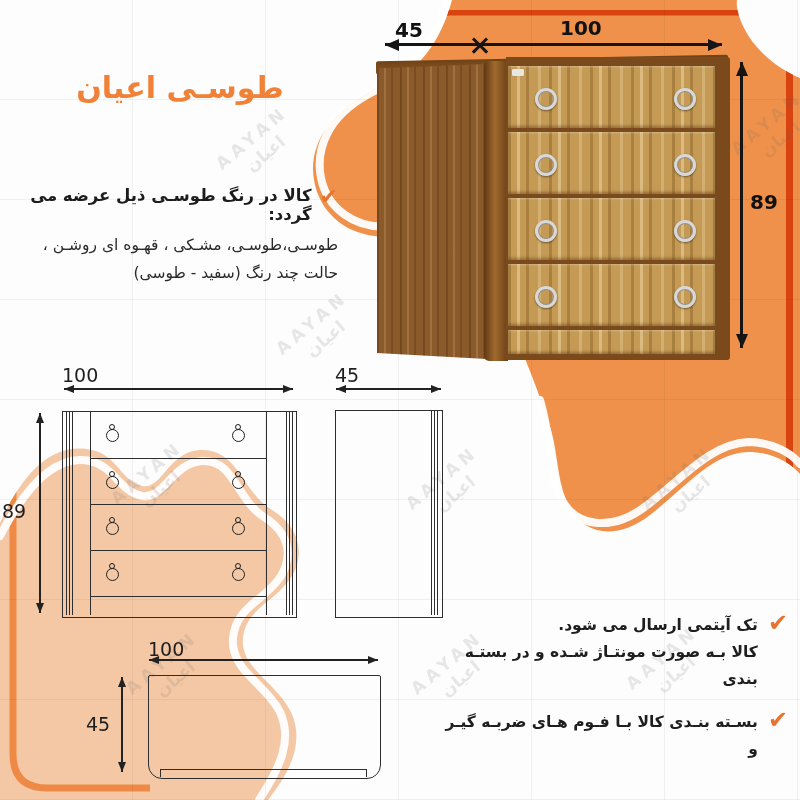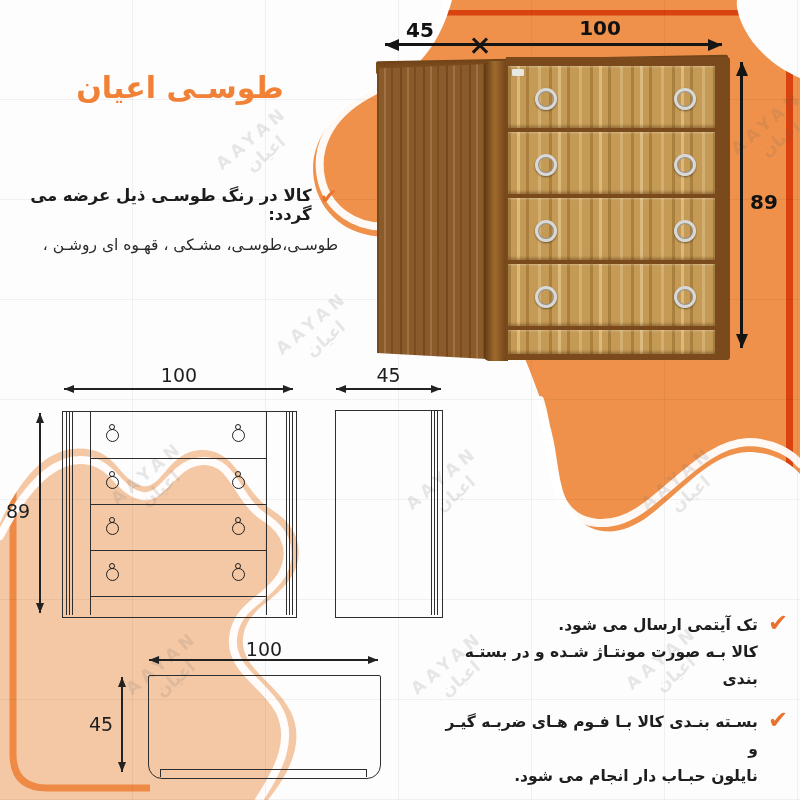--- a/index.html
+++ b/index.html
@@ -42,21 +42,21 @@
   .dimv::before{content:"";position:absolute;top:0;left:50%;transform:translateX(-50%);
       border-bottom:10px solid #222;border-left:4.5px solid transparent;border-right:4.5px solid transparent;}
   .dimv::after{content:"";position:absolute;bottom:0;left:50%;transform:translateX(-50%);
       border-top:10px solid #222;border-left:4.5px solid transparent;border-right:4.5px solid transparent;}
   .dimh.bold{height:3.4px;background:#151515;}
   .dimh.bold::before{border-right:14px solid #151515;border-top-width:6.5px;border-bottom-width:6.5px;}
   .dimh.bold::after{border-left:14px solid #151515;border-top-width:6.5px;border-bottom-width:6.5px;}
   .dimv.bold{width:3.4px;background:#151515;}
   .dimv.bold::before{border-bottom:14px solid #151515;border-left-width:6.5px;border-right-width:6.5px;}
   .dimv.bold::after{border-top:14px solid #151515;border-left-width:6.5px;border-right-width:6.5px;}
-  .dimlabel{position:absolute;z-index:3;font-size:19px;color:#1e1e1e;text-align:center;}
+  .dimlabel{position:absolute;z-index:3;font-size:19px;color:#1e1e1e;text-align:left;}
   .dimlabel.bold{font-weight:bold;font-size:20px;color:#111;}
   .xmark{position:absolute;width:20px;height:20px;z-index:3;}
   .xmark::before,.xmark::after{content:"";position:absolute;left:0;top:8.5px;width:20px;height:3.2px;background:#151515;}
   .xmark::before{transform:rotate(45deg);}
   .xmark::after{transform:rotate(-45deg);}
 
   
   .draw-rect{position:absolute;z-index:3;border:1.6px solid #2e2e2e;background:transparent;}
   .vline{position:absolute;z-index:3;width:1.3px;background:#2e2e2e;}
   .hline{position:absolute;z-index:3;height:1.3px;background:#2e2e2e;}
@@ -175,20 +175,21 @@
   <div class="t1">طوسـی اعیان</div>
 </div>
 
 <div id="color-note" dir="rtl" lang="fa">
   <div class="head">
     <span class="check">✔</span>
     <span>کالا در رنگ طوسـی ذیل عرضه می گردد:</span>
   </div>
   <div class="lines">
     <div>طوسـی،طوسـی، مشـکی ، قهـوه ای روشـن ،</div>
+    <div>حالت چند رنگ (سفید - طوسی)</div>
   </div>
 </div>
 
 <div id="dresser">
   <div class="d-top"></div>
   <div class="d-side"></div>
   <div class="d-corner"></div>
   <div class="d-front">
     <div class="d-drawers">
       <div class="drawer">
@@ -267,16 +268,15 @@
     <span class="check" style="font-size:24px;">✔</span>
     <div class="txt">
       <div>تک آیتمی ارسال می شود.</div>
       <div>کالا بـه صورت مونتـاژ شـده و در بستـه بندی</div>
     </div>
   </div>
   <div class="note">
     <span class="check" style="font-size:24px;">✔</span>
     <div class="txt">
       <div>بسـته بنـدی کالا بـا فـوم هـای ضربـه گیـر و</div>
-      <div>نایلون حبـاب دار انجام می شود.</div>
     </div>
   </div>
 </div>
 
 </body></html>

